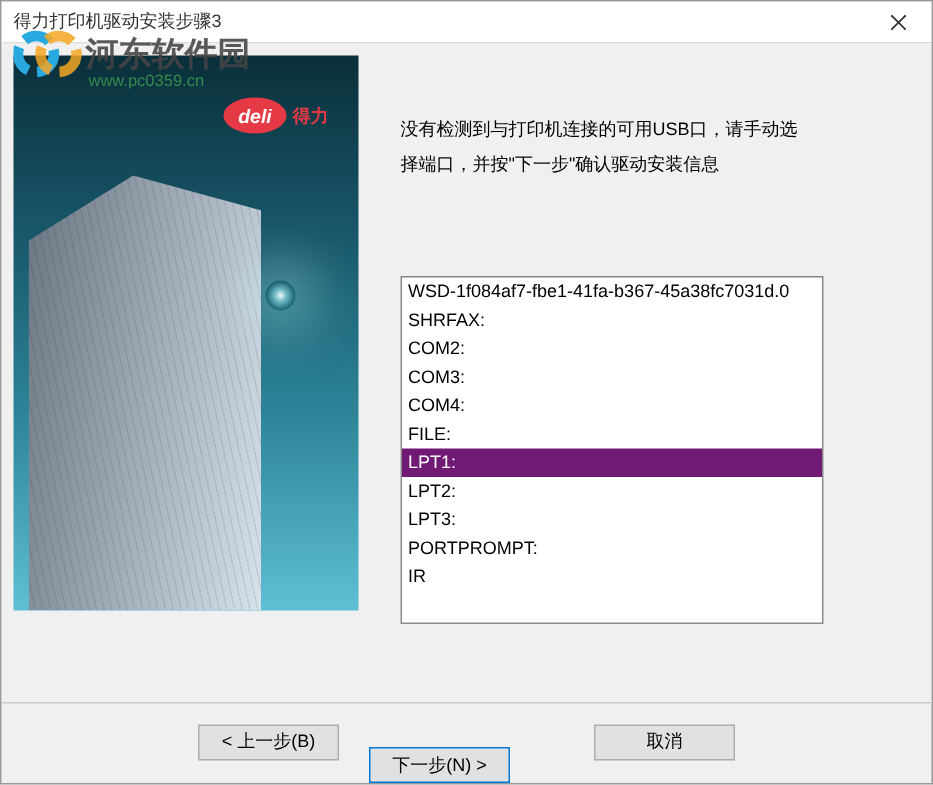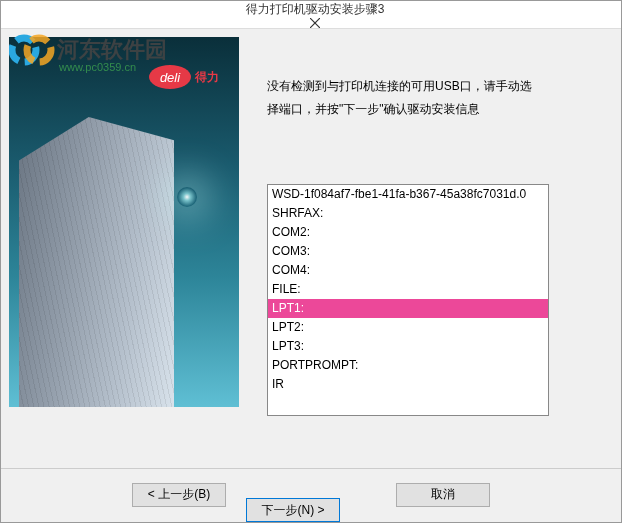--- a/index.html
+++ b/index.html
@@ -14,36 +14,35 @@
       position: relative;
     }
     .titlebar {
       height: 28px;
       background: #fff;
       display: flex;
       align-items: center;
       justify-content: space-between;
       padding-left: 8px;
       border-bottom: 1px solid #ddd;
-      flex-direction: column;
     }
     .titlebar-text { font-size: 12px; color: #333; }
     .close-btn {
       width: 44px;
       height: 28px;
       display: flex;
       align-items: center;
       justify-content: center;
       cursor: pointer;
       font-size: 14px;
       color: #333;
     }
     .watermark {
       position: absolute;
-      top: 30px;
+      top: 16px;
       left: 8px;
       z-index: 10;
       pointer-events: none;
     }
     .content {
       display: flex;
       height: 440px;
       background: #f0f0f0;
       padding: 8px 20px 0 8px;
     }
@@ -65,21 +64,21 @@
     .deli-oval {
       width: 42px;
       height: 24px;
       background: #e63946;
       border-radius: 50%;
       display: flex;
       align-items: center;
       justify-content: center;
       color: #fff;
       font-size: 13px;
-      font-weight: normal;
+      font-weight: bold;
       font-style: italic;
     }
     .deli-text { color: #e63946; font-size: 12px; font-weight: bold; }
     .building {
       position: absolute;
       bottom: 0;
       left: 0;
       width: 100%;
       height: 75%;
     }
@@ -128,21 +127,21 @@
       font-size: 12px;
     }
     .port-item {
       padding: 1px 4px;
       white-space: nowrap;
       cursor: default;
       line-height: 17px;
       color: #000;
     }
     .port-item.selected {
-      background: #ec4899;
+      background: #701a75;
       color: #fff;
     }
     .button-row {
       position: absolute;
       bottom: 14px;
       left: 0;
       right: 0;
       height: 40px;
       display: flex;
       justify-content: center;

